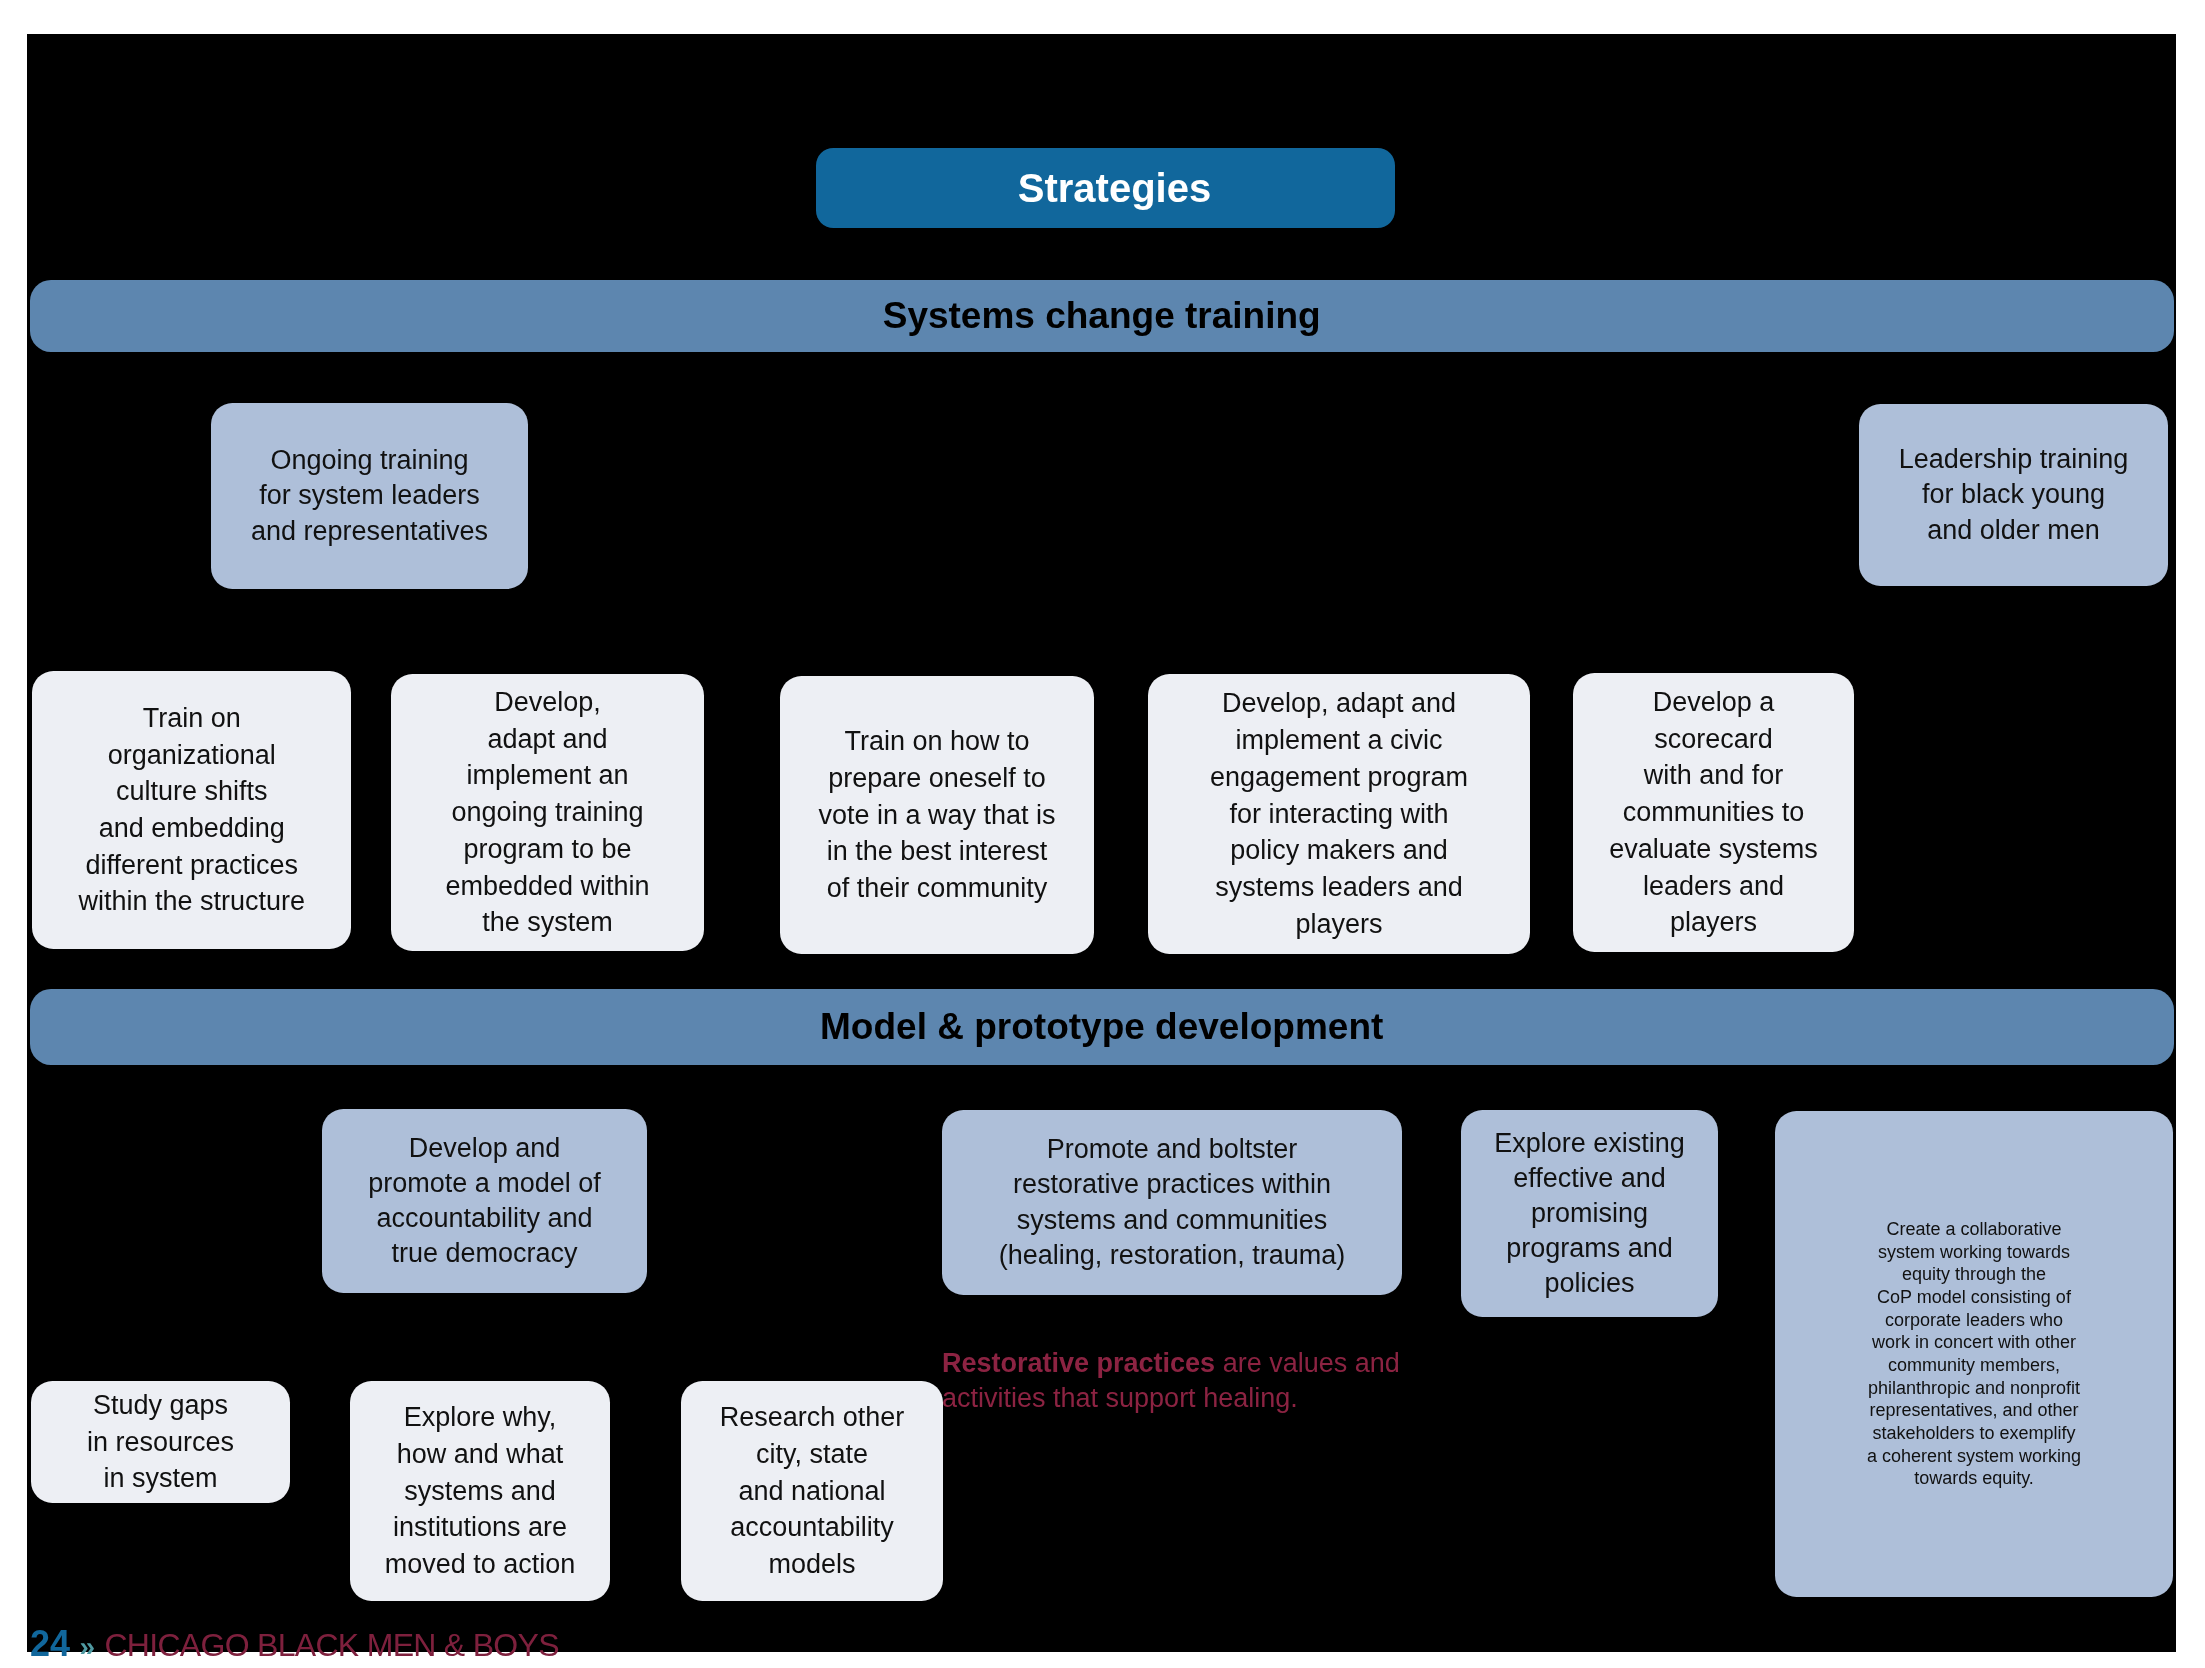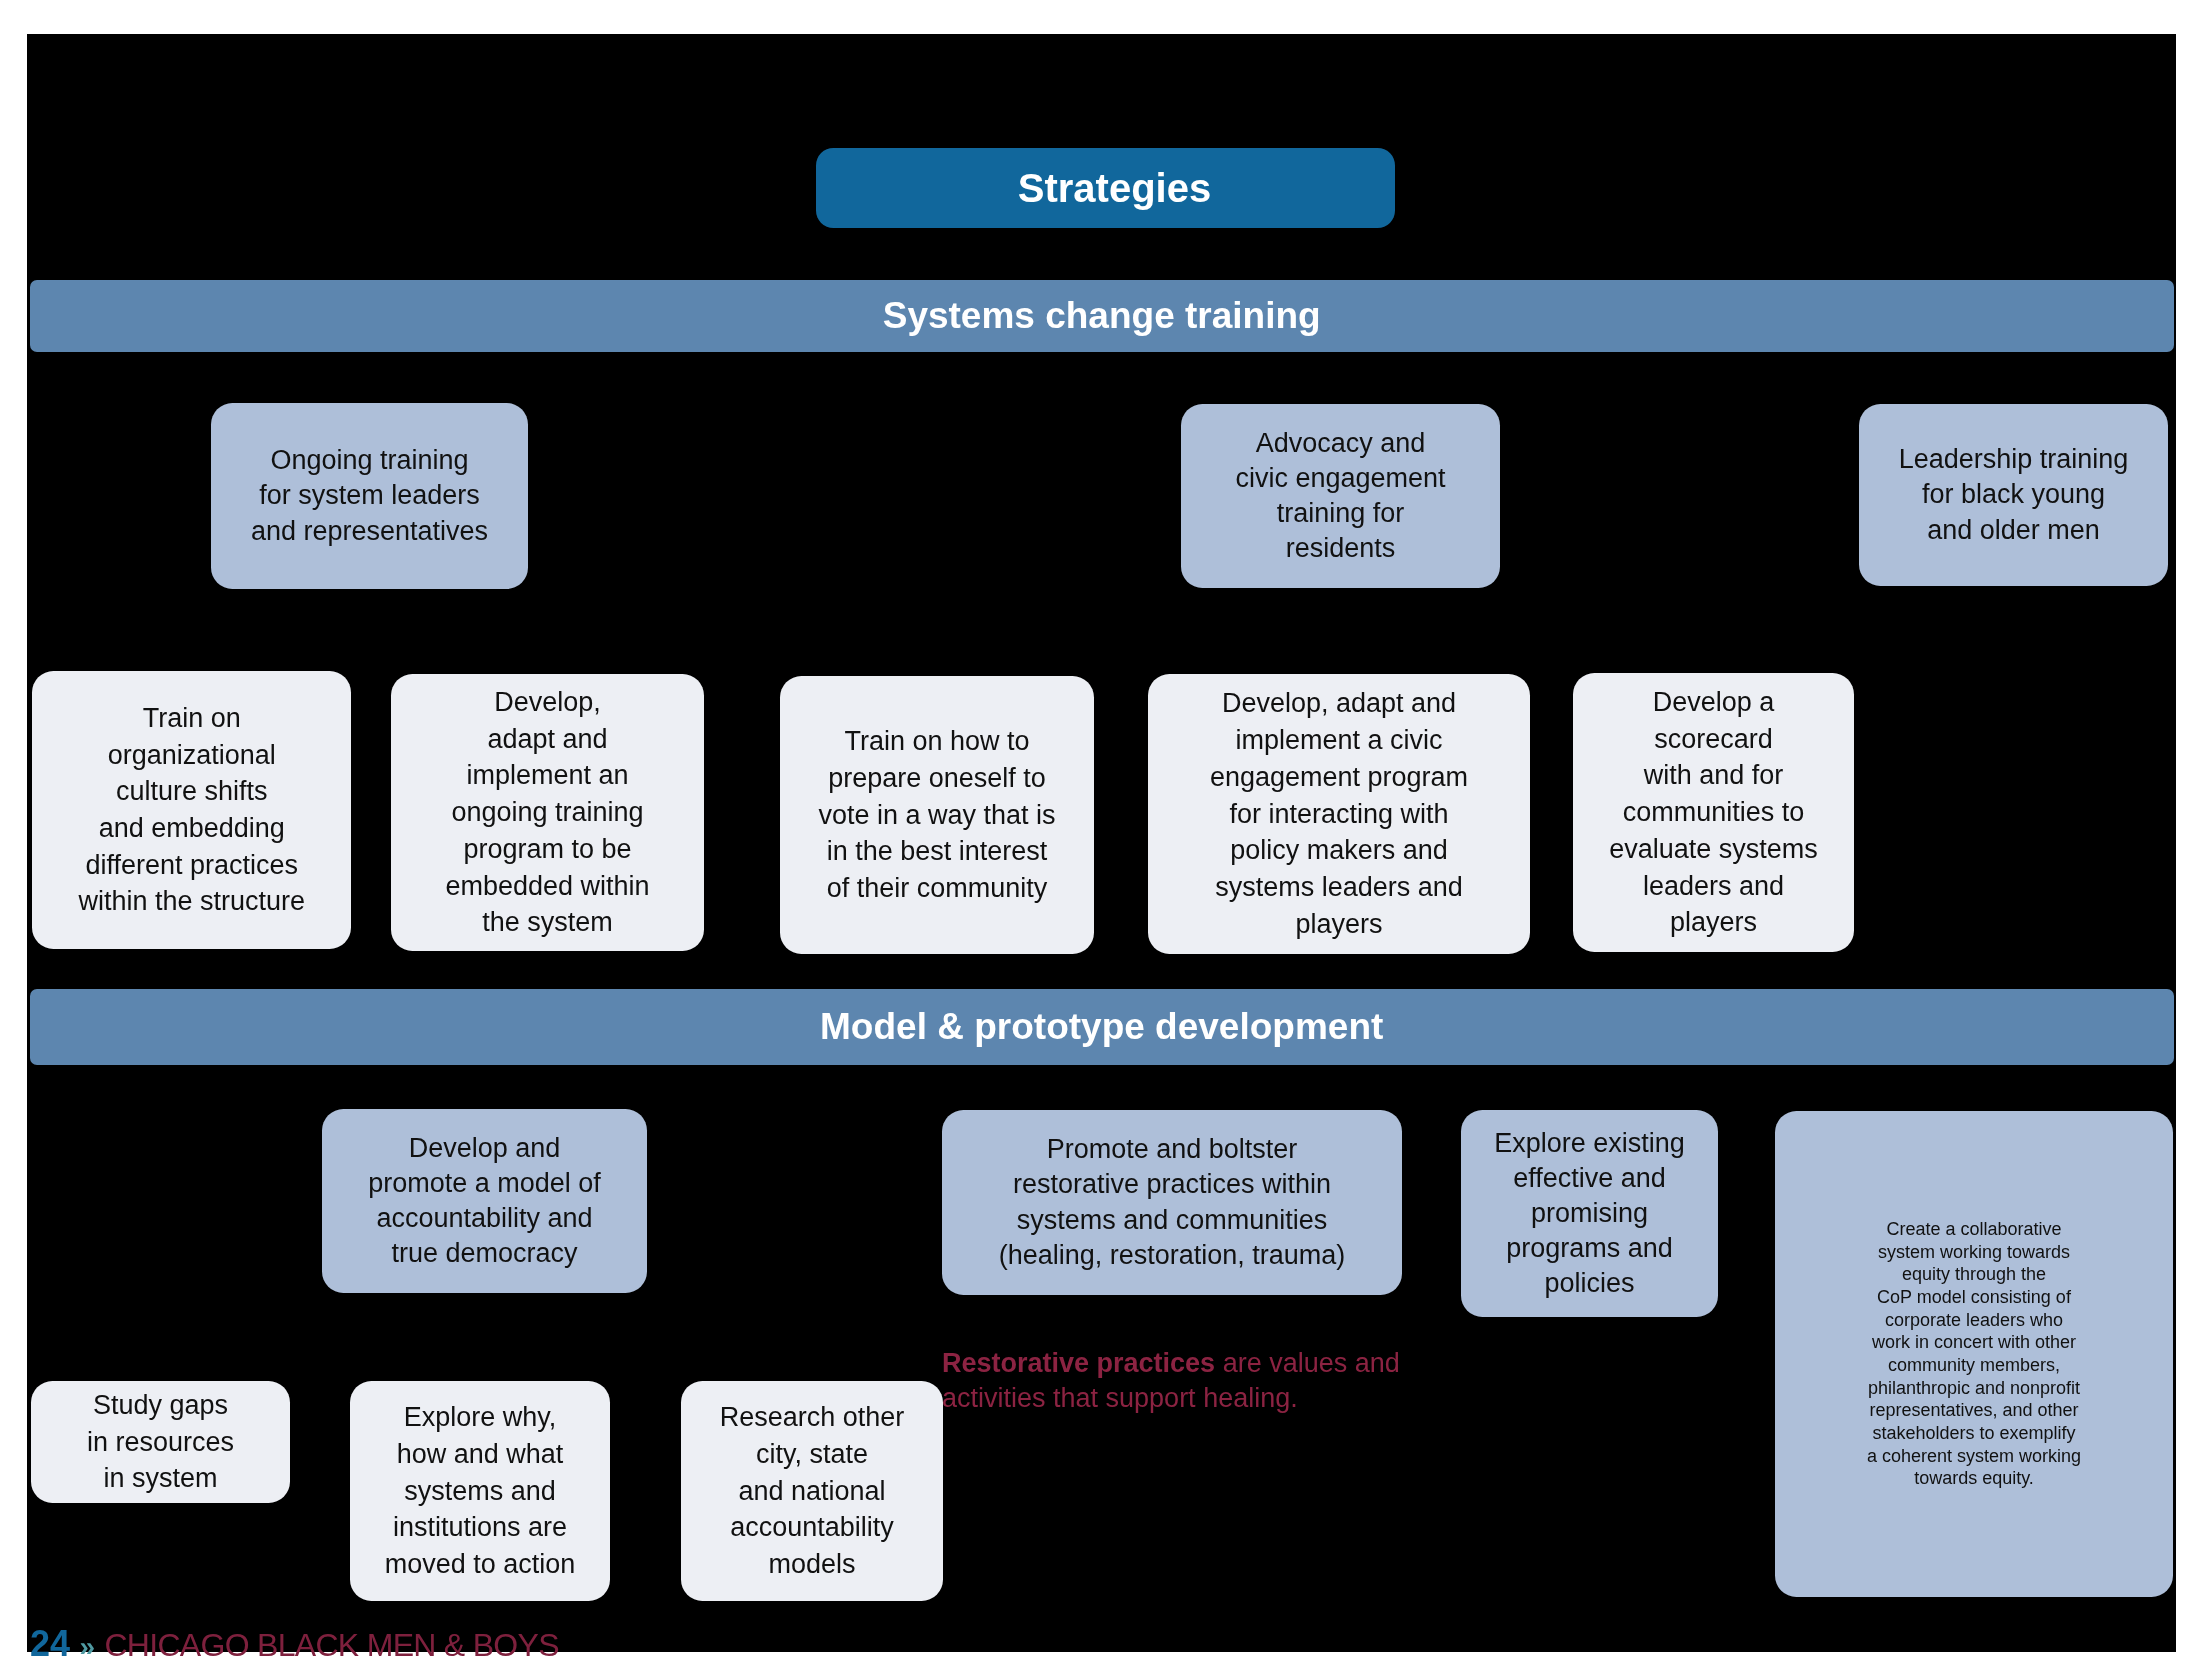--- a/index.html
+++ b/index.html
@@ -25,22 +25,22 @@
     position:absolute;left:27px;top:34px;width:2149px;height:1618px;
     background:var(--board_bg);
   }
   .abs{position:absolute;box-sizing:border-box;}
   .center{display:flex;align-items:center;justify-content:center;text-align:center;}
   .strategies{
     background:var(--dark_blue);color:#ffffff;
     border-radius:17.4px;font-weight:bold;font-size:40px;padding-left:18px;
   }
   .banner{
-    background:var(--banner_blue);color:#ffffff;
-    border-radius:7px;font-weight:bold;font-size:37px;
+    background:var(--banner_blue);color:#000000;
+    border-radius:21px;font-weight:bold;font-size:37px;
   }
   .box{
     white-space:pre-line;color:var(--ink);
     font-size:27px;line-height:1.3;border-radius:21.4px;
   }
   .box.blue{background:var(--light_blue);}
   .box.white{background:var(--box_white);line-height:1.36;}
   .note{
     color:var(--maroon);font-size:27px;line-height:1.3;
     white-space:pre-line;text-align:left;
@@ -59,24 +59,20 @@
 
 <div class="board">
 
   <div class="abs center strategies" style="left:789px;top:114px;width:579px;height:80px;">Strategies</div>
 
   <div class="abs center banner" style="left:2.7px;top:246px;width:2144px;height:72px;">Systems change training</div>
 
   <div class="abs center box blue" style="left:184px;top:369px;width:317px;height:186px;">Ongoing training
 for system leaders
 and representatives</div>
-  <div class="abs center box blue" style="left:1154px;top:370px;width:319px;height:184px;">Advocacy and
-civic engagement
-training for
-residents</div>
   <div class="abs center box blue" style="left:1832px;top:370px;width:309px;height:182px;">Leadership training
 for black young
 and older men</div>
 
   <div class="abs center box white" style="left:5.3px;top:637px;width:319px;height:278px;">Train on
 organizational
 culture shifts
 and embedding
 different practices
 within the structure</div>

